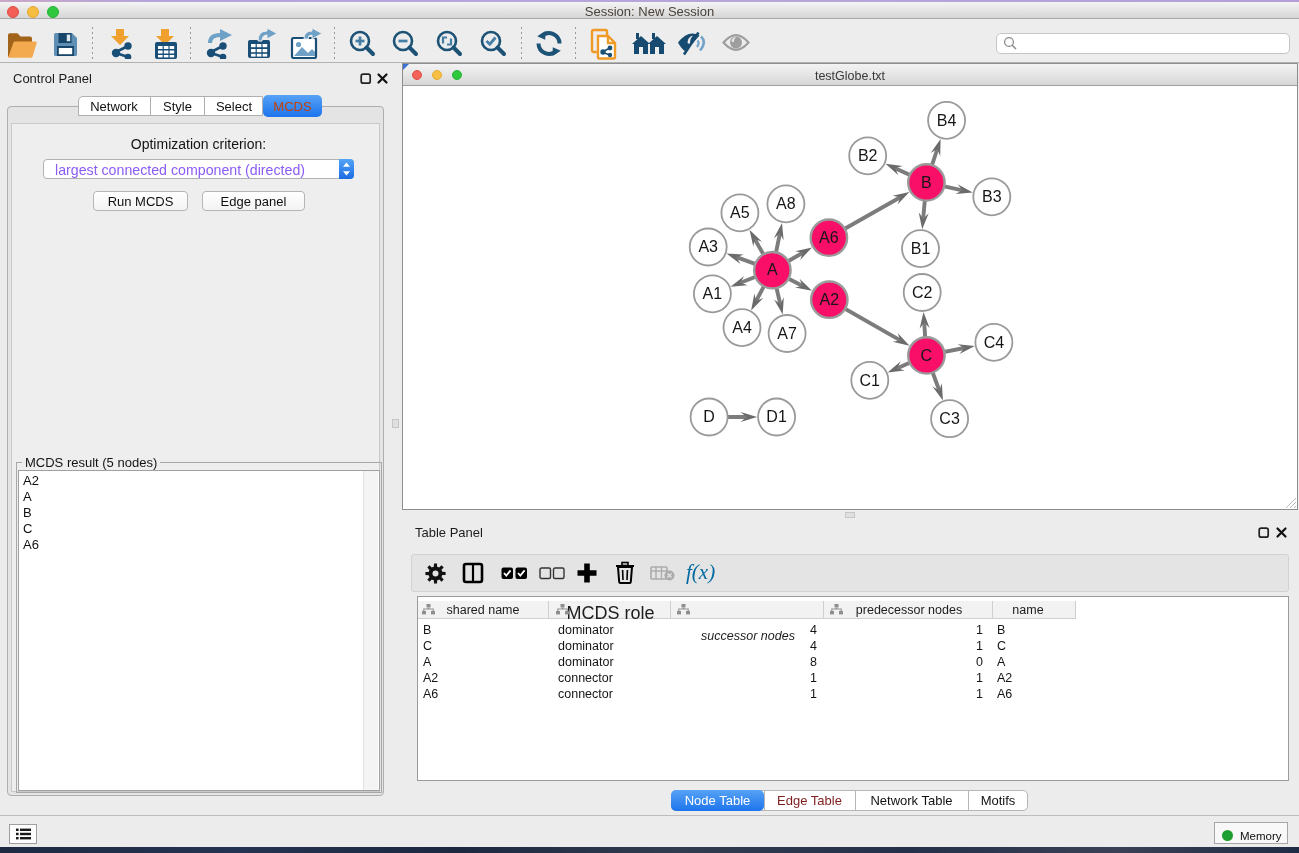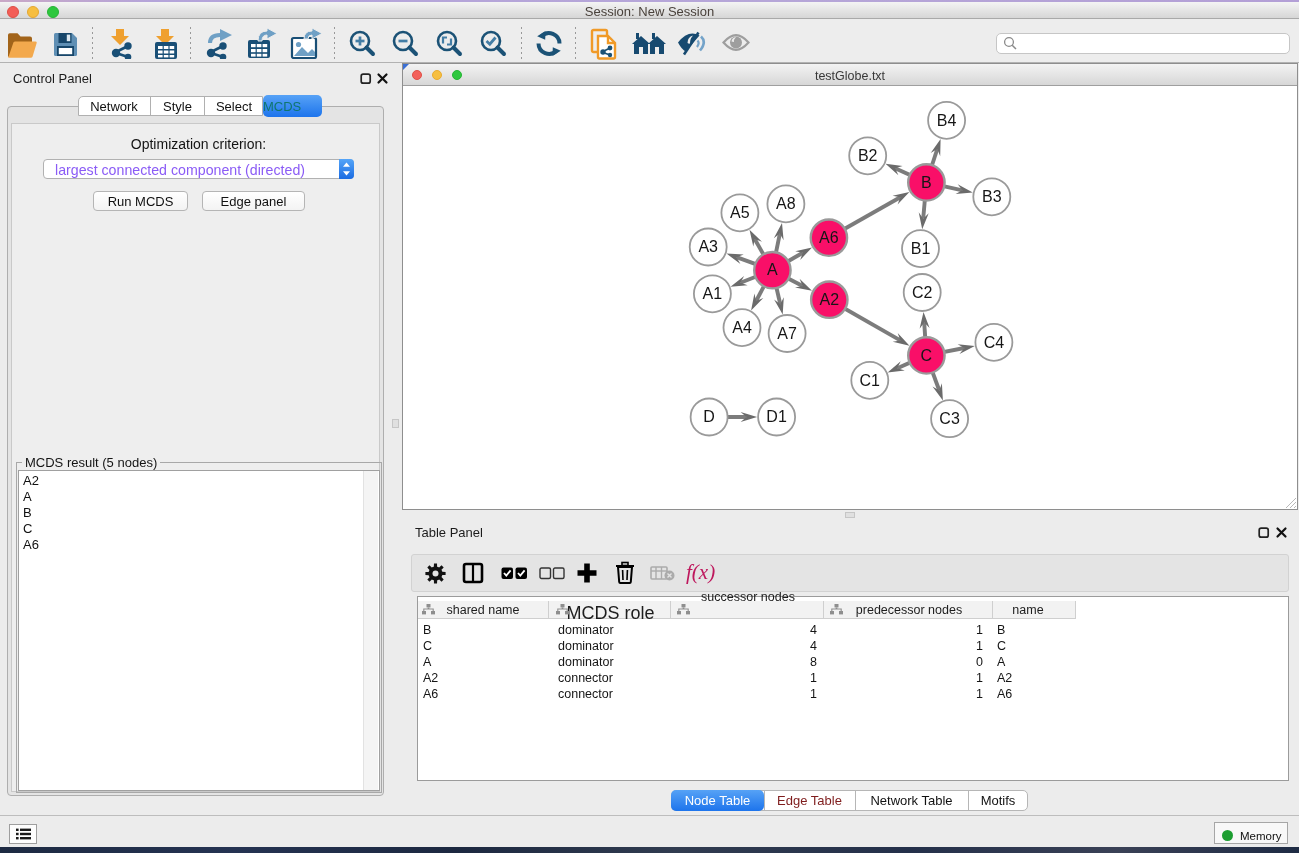--- a/index.html
+++ b/index.html
@@ -168,21 +168,21 @@
 <div class="abs" style="left:7px;top:106px;width:377px;height:690px;background:#e4e4e4;border:1px solid #aeaeae;border-radius:4px;"></div>
 <div class="abs" style="left:11px;top:123px;width:369px;height:669px;background:#eeeeee;border:1px solid #c9c9c9;"></div>
 
 <div class="abs" style="left:78px;top:96px;width:185px;height:20px;background:#fff;border:1px solid #b0b0b0;border-radius:5px 0 0 0;"></div>
 <div class="abs" style="left:150px;top:96px;width:1px;height:20px;background:#b0b0b0;"></div>
 <div class="abs" style="left:204px;top:96px;width:1px;height:20px;background:#b0b0b0;"></div>
 <div class="abs" style="left:263px;top:95px;width:59px;height:22px;background:linear-gradient(#57a2f6,#1d74ec);border-radius:5px;"></div>
 <div class="abs" style="left:78px;top:99px;width:72px;height:16px;text-align:center;font-size:13px;color:#111;">Network</div>
 <div class="abs" style="left:151px;top:99px;width:53px;height:16px;text-align:center;font-size:13px;color:#111;">Style</div>
 <div class="abs" style="left:205px;top:99px;width:58px;height:16px;text-align:center;font-size:13px;color:#111;">Select</div>
-<div class="abs" style="left:263px;top:99px;width:59px;height:16px;text-align:left;font-size:13px;color:#0f766e;">MCDS</div>
+<div class="abs" style="left:263px;top:99px;width:59px;height:16px;text-align:center;font-size:13px;color:#c2410c;">MCDS</div>
 
 <div class="abs" style="left:0px;top:136px;width:397px;text-align:center;font-size:14px;color:#141414;">Optimization criterion:</div>
 <div class="abs" style="left:43px;top:159px;width:311px;height:20px;background:#fff;border:1px solid #b1b1b1;border-radius:4px;"></div>
 <div class="abs" style="left:339px;top:159px;width:15px;height:20px;background:linear-gradient(#55a5f8,#1a6be2);border-radius:0 4px 4px 0;"></div>
 <svg class="abs" style="left:342px;top:162px;" width="9" height="14" viewBox="0 0 9 14">
     <path d="M4.5 0.5 L8 4.8 L1 4.8 Z" fill="#fff"></path>
     <path d="M4.5 13.5 L1 9.2 L8 9.2 Z" fill="#fff"></path>
   </svg>
 <div class="abs" style="left:55px;top:161.5px;font-size:14.2px;color:#8b5cf6;">largest connected component (directed)</div>
 <div class="abs" style="left:93px;top:191px;width:95px;height:20px;background:linear-gradient(#fff,#f3f3f3);border:1px solid #b5b5b5;border-radius:4px;text-align:center;font-size:13px;color:#111;line-height:19px;">Run MCDS</div>
@@ -330,21 +330,21 @@
 <line x1="12.4" y1="9" x2="12" y2="19" stroke="#000" stroke-width="1.6"></line>
 </svg>
 <svg class="abs" style="left:650px;top:566px;" width="25" height="15" viewBox="0 0 25 15">
 <rect x="1" y="1" width="16" height="12" rx="1" fill="none" stroke="#ababab" stroke-width="1.6"></rect>
 <line x1="1" y1="5" x2="17" y2="5" stroke="#ababab" stroke-width="1.4"></line>
 <line x1="6" y1="1" x2="6" y2="13" stroke="#ababab" stroke-width="1.4"></line>
 <line x1="11.5" y1="1" x2="11.5" y2="13" stroke="#ababab" stroke-width="1.4"></line>
 <circle cx="19.5" cy="9.5" r="5" fill="#ababab"></circle>
 <path d="M17.5 7.5 L21.5 11.5 M21.5 7.5 L17.5 11.5" stroke="#e4e4e4" stroke-width="1.4"></path>
 </svg>
-<div class="abs" style="left:686px;top:560px;font-family:'Liberation Serif',serif;font-style:italic;font-size:21px;color:#be185d;">f(x)</div>
+<div class="abs" style="left:686px;top:560px;font-family:'Liberation Serif',serif;font-style:italic;font-size:21px;color:#0369a1;">f(x)</div>
 
 <div class="abs" style="left:417px;top:596px;width:872px;height:185px;background:#fff;border:1px solid #9b9b9b;"></div>
 
 <div class="abs" style="left:418px;top:601px;width:658px;height:18px;background:#f2f2f2;border-bottom:1px solid #cfcfcf;border-right:1px solid #cfcfcf;"></div>
 <div class="abs" style="left:418px;top:603px;width:130px;text-align:center;font-size:12.5px;color:#1d1d1d;">shared name</div>
 <svg class="abs" style="left:422px;top:604px;" width="13" height="11" viewBox="0 0 13 11">
 <g fill="#8e8e8e">
       <rect x="4.5" y="0" width="4" height="3.4"></rect>
       <rect x="0" y="7" width="4" height="3.4"></rect>
       <rect x="9" y="7" width="4" height="3.4"></rect>
@@ -355,21 +355,21 @@
 <div class="abs" style="left:551.5px;top:603px;width:118px;text-align:center;font-size:18px;color:#1d1d1d;">MCDS role</div>
 <svg class="abs" style="left:556px;top:604px;" width="13" height="11" viewBox="0 0 13 11">
 <g fill="#8e8e8e">
       <rect x="4.5" y="0" width="4" height="3.4"></rect>
       <rect x="0" y="7" width="4" height="3.4"></rect>
       <rect x="9" y="7" width="4" height="3.4"></rect>
       <path d="M6.2 3.4 L6.2 5 L1.8 5 L1.8 7 M6.8 3.4 L6.8 5 L11.2 5 L11.2 7" fill="none" stroke="#8e8e8e" stroke-width="1.1"></path>
     </g>
   </svg>
 <div class="abs" style="left:670px;top:601px;width:1px;height:18px;background:#cfcfcf;"></div>
-<div class="abs" style="left:673px;top:590px;width:150px;text-align:center;font-size:12.5px;color:#1d1d1d;">successor nodes</div>
+<div class="abs" style="left:673px;top:629px;width:150px;text-align:center;font-size:12.5px;color:#1d1d1d;font-style:italic;">successor nodes</div>
 <svg class="abs" style="left:677px;top:604px;" width="13" height="11" viewBox="0 0 13 11">
 <g fill="#8e8e8e">
       <rect x="4.5" y="0" width="4" height="3.4"></rect>
       <rect x="0" y="7" width="4" height="3.4"></rect>
       <rect x="9" y="7" width="4" height="3.4"></rect>
       <path d="M6.2 3.4 L6.2 5 L1.8 5 L1.8 7 M6.8 3.4 L6.8 5 L11.2 5 L11.2 7" fill="none" stroke="#8e8e8e" stroke-width="1.1"></path>
     </g>
   </svg>
 <div class="abs" style="left:823px;top:601px;width:1px;height:18px;background:#cfcfcf;"></div>
 <div class="abs" style="left:826px;top:603px;width:166px;text-align:center;font-size:12.5px;color:#1d1d1d;">predecessor nodes</div>

